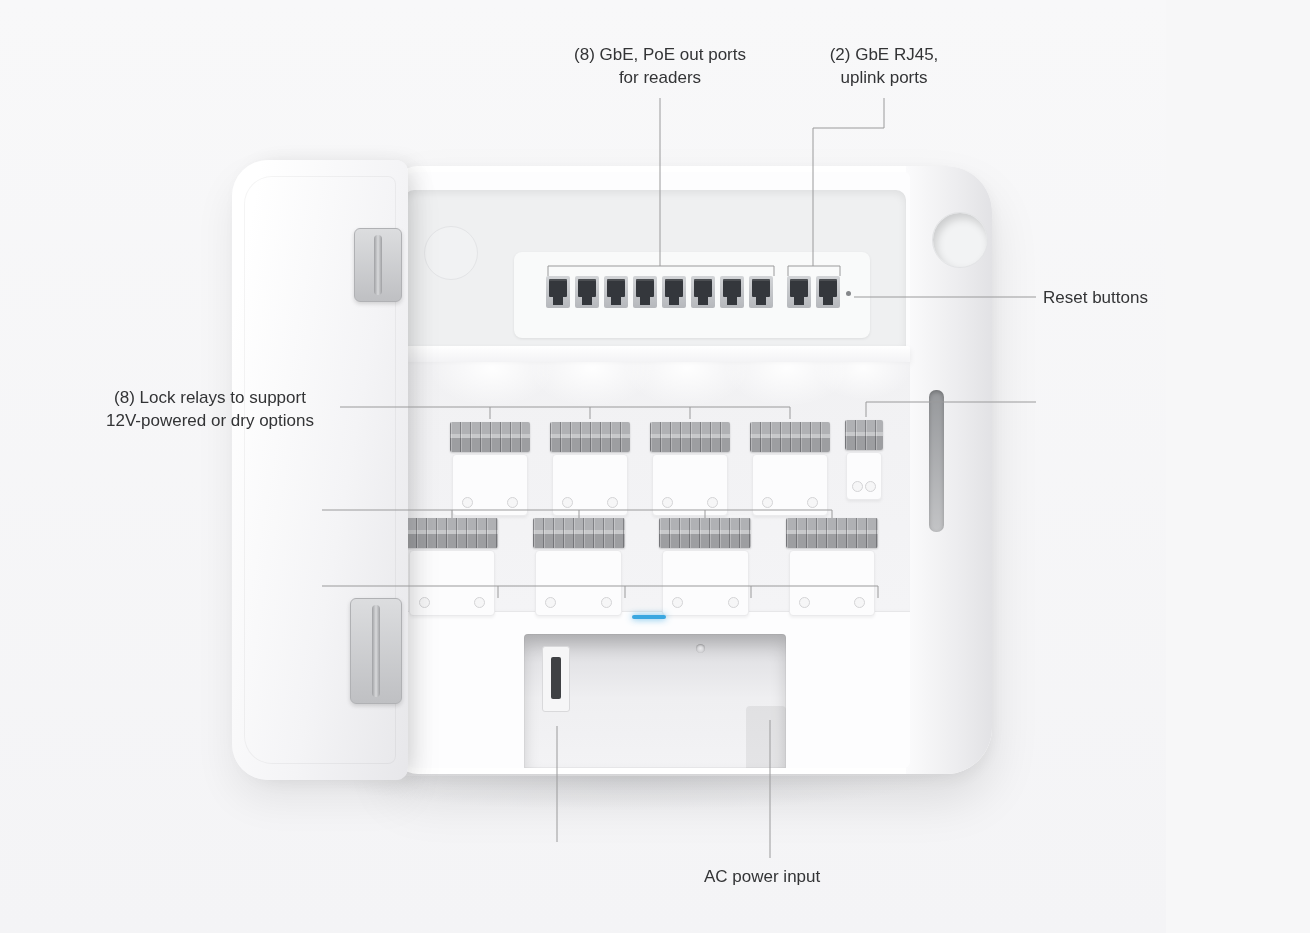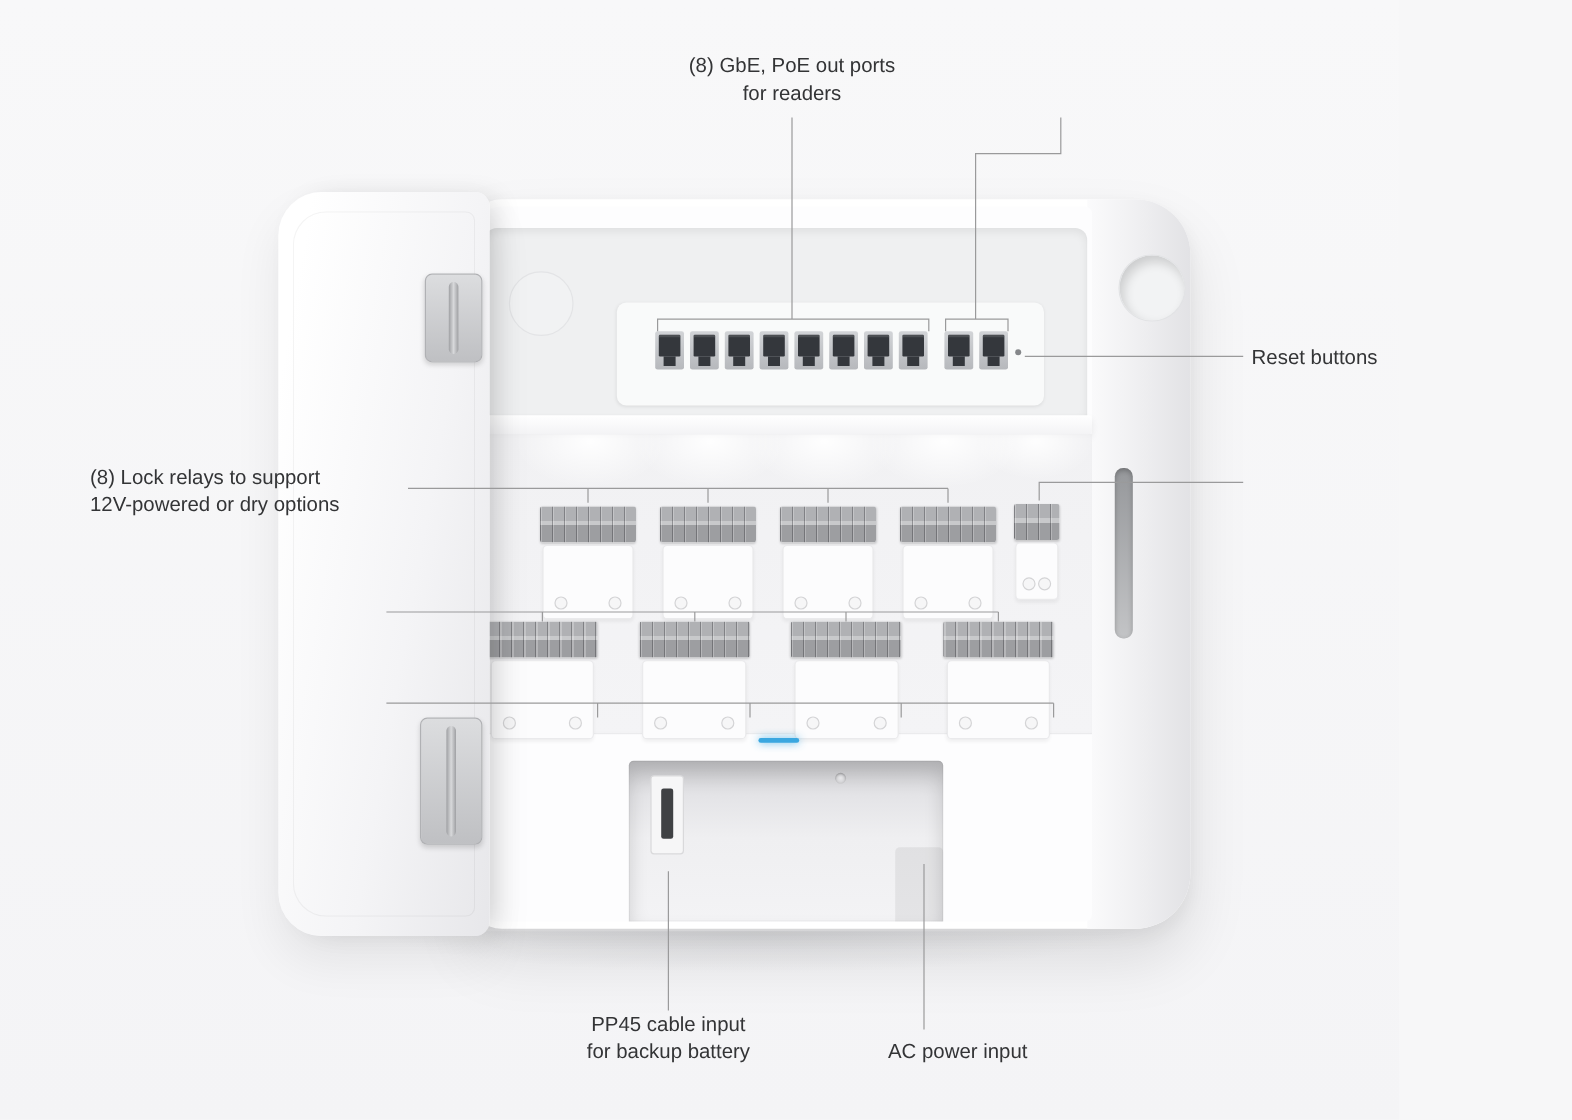--- a/index.html
+++ b/index.html
@@ -125,25 +125,25 @@
 
   
   .leaders{position:absolute;left:0;top:0;z-index:8;pointer-events:none;}
   .label{position:absolute;z-index:9;font-size:17px;line-height:1.35;color:#333436;
     white-space:pre-line;}
   .center{text-align:center;}
   .lbl-poe{left:545px;top:44px;width:230px;}
   .lbl-uplink{left:794px;top:44px;width:180px;}
   .lbl-reset{left:1043px;top:287px;width:200px;}
   .lbl-emergency{left:1043px;top:369px;width:220px;}
-  .lbl-lock{left:75px;top:387px;width:270px;}
+  .lbl-lock{left:75px;top:387px;width:270px;text-align:center;}
   .lbl-inputs{left:75px;top:474px;width:260px;}
   .lbl-aux{left:75px;top:577px;width:260px;}
   .lbl-battery{left:462px;top:843px;width:190px;}
-  .lbl-ac{left:740px;top:866px;width:160px;}
+  .lbl-ac{left:704px;top:866px;width:160px;}
 </style>
 </head>
 <body>
 
 <div class="scene">
 
   <div class="reflection"></div>
 
   <div class="body"></div>
   <div class="side">
@@ -240,20 +240,20 @@
       <path d="M340 407 H790 M490 407 V419 M590 407 V419 M690 407 V419 M790 407 V419"></path>
       <path d="M322 510 H832 M452 510 V518 M579 510 V518 M705 510 V518 M832 510 V518"></path>
       <path d="M322 586 H878 M498 586 V598 M625 586 V598 M751 586 V598 M878 586 V598"></path>
       <path d="M557 842 V726"></path>
       <path d="M770 858 V720"></path>
     </g>
   </svg>
 
   <div class="label center lbl-poe">(8) GbE, PoE out ports
 for readers</div>
+  <div class="label center lbl-uplink">(2) GbE RJ45,
+uplink ports</div>
   <div class="label lbl-reset">Reset buttons</div>
   <div class="label lbl-lock">(8) Lock relays to support
 12V-powered or dry options</div>
-  <div class="label center lbl-battery">PP45 cable input
-for backup battery</div>
   <div class="label lbl-ac">AC power input</div>
 
 </div>
 
 </body></html>

